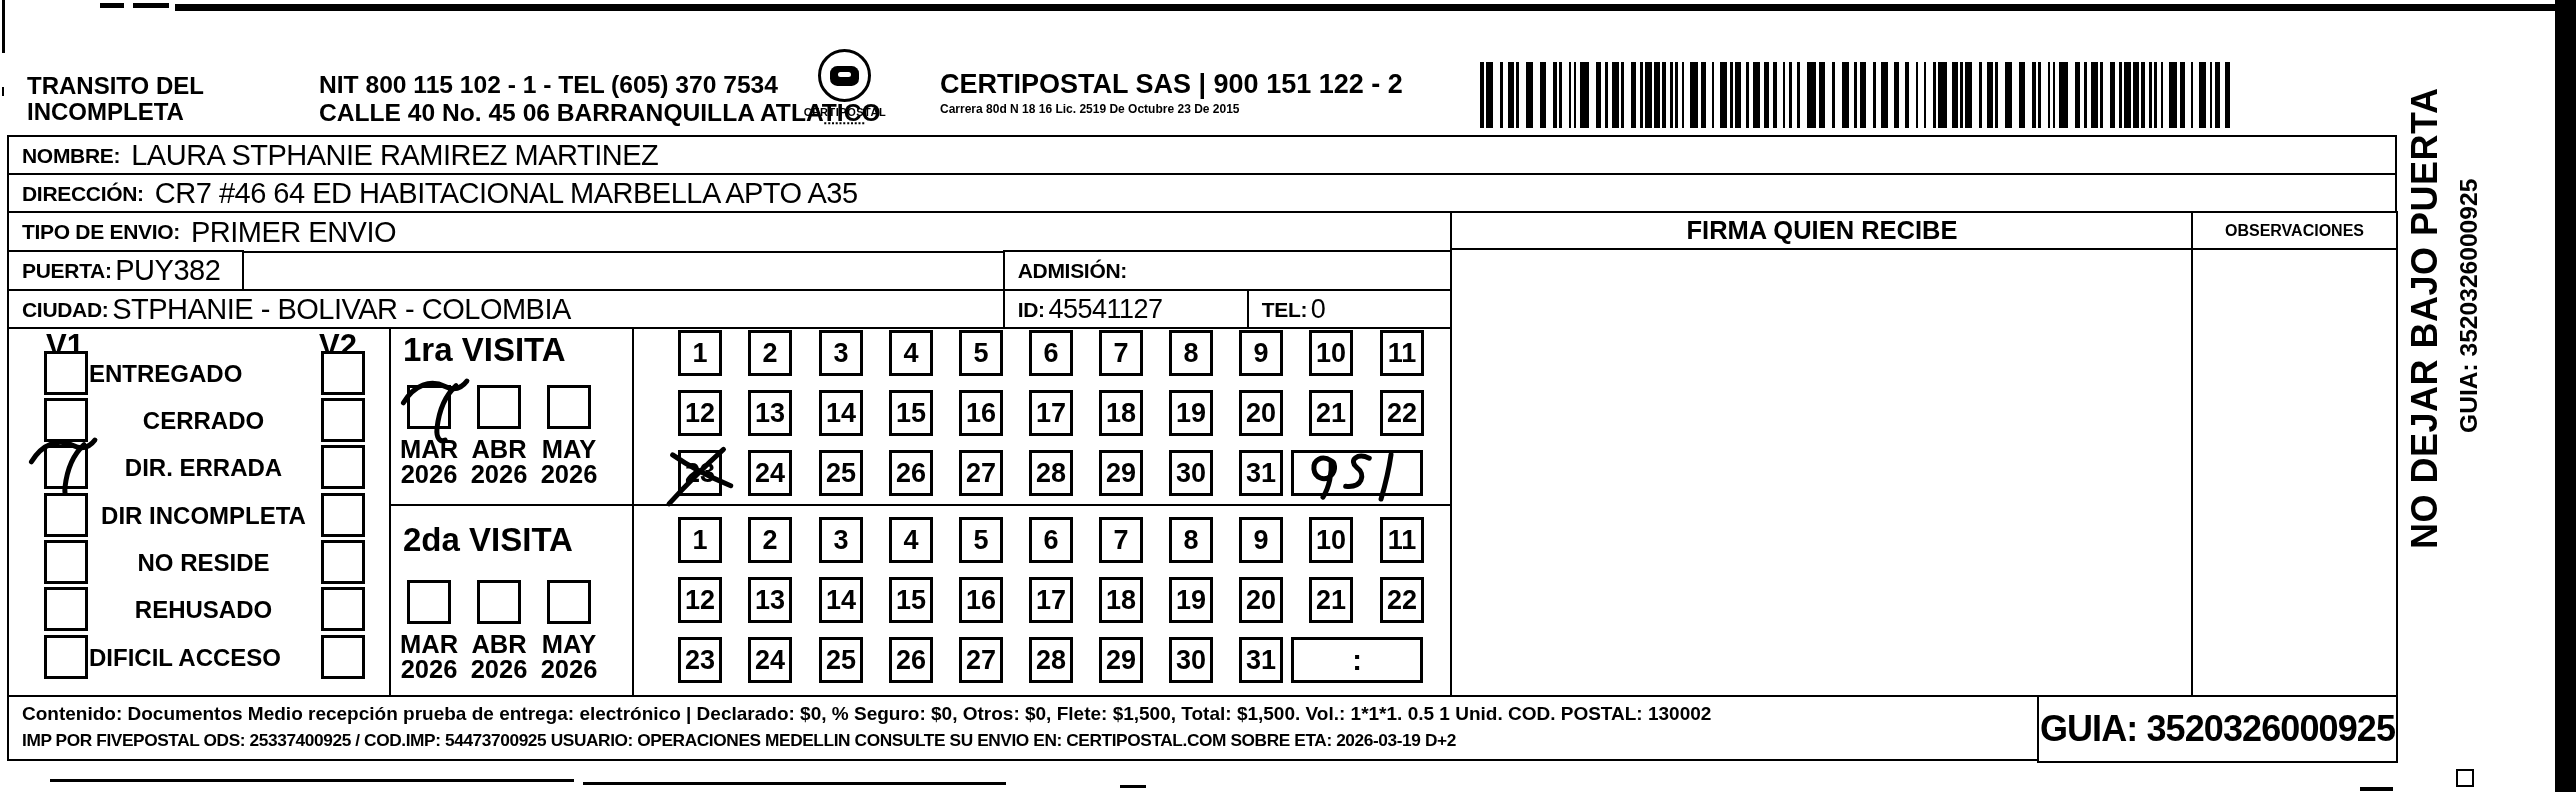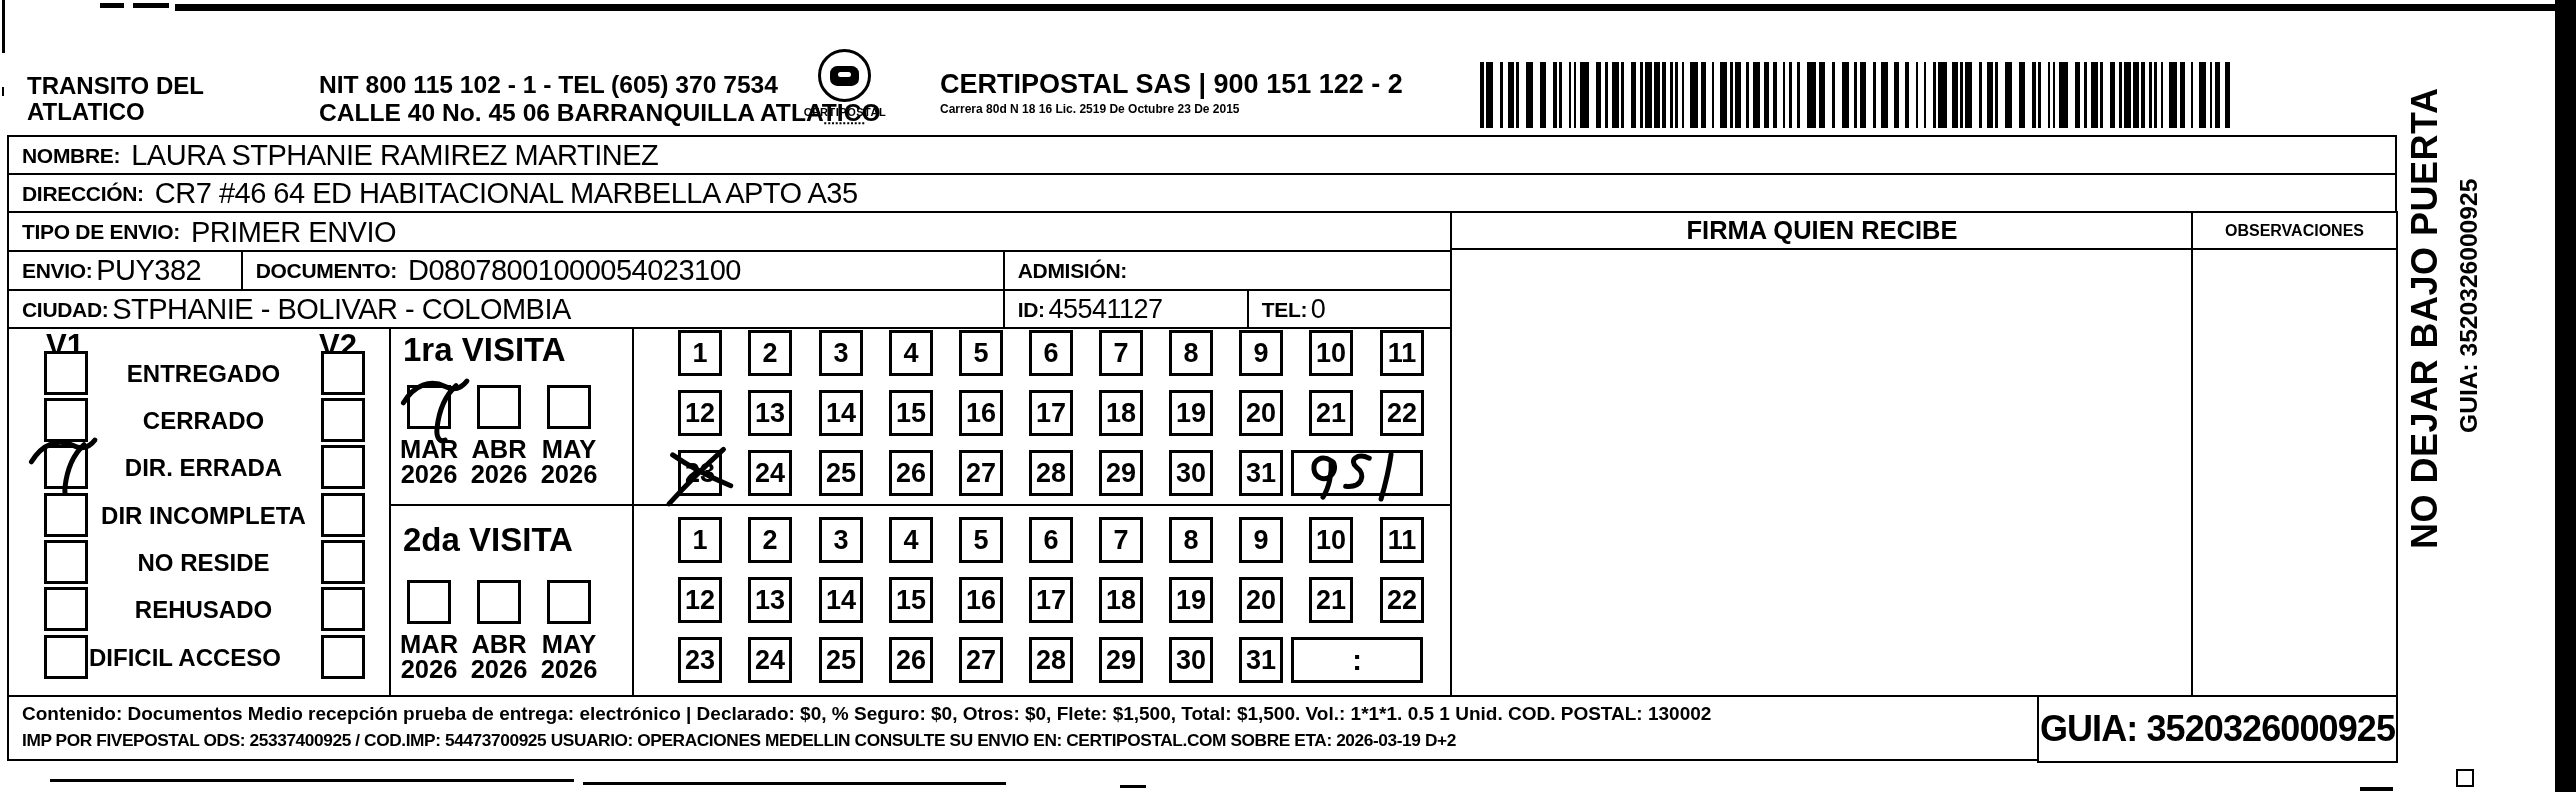--- a/index.html
+++ b/index.html
@@ -41,21 +41,21 @@
   <div class="bar" style="left:1.8px;top:87px;width:2.7px;height:9px"></div>
   <div class="bar" style="left:2555px;top:0;width:21px;height:792px"></div>
   <div class="bar" style="left:50px;top:779px;width:524px;height:2.7px"></div>
   <div class="bar" style="left:583px;top:782px;width:423px;height:2.7px"></div>
   <div class="bar" style="left:1120px;top:785px;width:25.5px;height:2.7px"></div>
   <div class="bar" style="left:2360px;top:787px;width:33px;height:3.6px"></div>
   <div style="position:absolute;left:2456px;top:769px;width:18px;height:18px;border:2.7px solid #000;box-sizing:border-box;"></div>
 
   <div class="t b" style="left:27px;top:73px;font-size:24px;line-height:26.4px;">
     <div>TRANSITO DEL</div>
-      <div>ATLATICO</div>
+      <div>INCOMPLETA</div>
   </div>
   <div class="t b" style="left:319px;top:71px;font-size:24.6px;line-height:28px;">
     <div>NIT 800 115 102 - 1 - TEL (605) 370 7534</div>
       <div>CALLE 40 No. 45 06 BARRANQUILLA ATLATICO</div>
   </div>
   <div class="logo-circle">
       <div class="logo-glyph"></div>
     </div>
   <div class="t b" style="left:794px;top:106px;width:102px;text-align:center;font-size:11px;letter-spacing:0.5px;">CERTIPOSTAL</div>
   <div class="t" style="left:794px;top:119px;width:102px;text-align:center;font-size:8.2px;letter-spacing:0.9px;">▪▪▪▪▪▪▪▪▪▪▪</div>
@@ -160,28 +160,22 @@
       </div>
   </div>
   <div class="cell" style="left:7.3px;top:211px;width:1445px;height:42px;">
     <div class="flexrow">
         <span class="lbl">TIPO DE ENVIO:</span>
     <span class="val">PRIMER ENVIO</span>
       </div>
   </div>
   <div class="cell" style="left:7.3px;top:250px;width:237px;height:41px;">
     <div class="flexrow tight">
-        <span class="lbl">ENVIO:</span>
+        <span class="lbl">PUERTA:</span>
     <span class="val">PUY382</span>
-      </div>
-  </div>
-  <div class="cell" style="left:241px;top:250px;width:765px;height:41px;">
-    <div class="flexrow">
-        <span class="lbl">DOCUMENTO:</span>
-    <span class="val">D08078001000054023100</span>
       </div>
   </div>
   <div class="cell" style="left:1003px;top:250px;width:449px;height:41px;">
     <div class="flexrow">
         <span class="lbl">ADMISIÓN:</span>
       </div>
   </div>
   <div class="cell" style="left:7.3px;top:289px;width:999px;height:41px;">
     <div class="flexrow tight">
         <span class="lbl">CIUDAD:</span>
@@ -198,21 +192,21 @@
     <div class="flexrow tight">
         <span class="lbl">TEL:</span>
     <span class="val" style="font-size:27px">0</span>
       </div>
   </div>
 
   <div class="cell" style="left:7.3px;top:327px;width:384px;height:371px;"></div>
   <div class="t b" style="left:46px;top:328px;font-size:31px;">V1</div>
   <div class="t b" style="left:319px;top:328px;font-size:31px;">V2</div>
   <div class="chk" style="left:44px;top:351px"></div>
-    <div class="t b" style="left:89px;top:360px;width:229px;text-align:center;font-size:24px;">ENTREGADO</div>
+    <div class="t b" style="left:89px;top:360px;width:229px;text-align:left;font-size:24px;">ENTREGADO</div>
     <div class="chk" style="left:321px;top:351px"></div>
     <div class="chk" style="left:44px;top:398px"></div>
     <div class="t b" style="left:89px;top:407px;width:229px;text-align:center;font-size:24px;">CERRADO</div>
     <div class="chk" style="left:321px;top:398px"></div>
     <div class="chk" style="left:44px;top:445px"></div>
     <div class="t b" style="left:89px;top:454px;width:229px;text-align:center;font-size:24px;">DIR. ERRADA</div>
     <div class="chk" style="left:321px;top:445px"></div>
     <svg class="mark ink" style="left:25.5px;top:431px" width="78" height="78" viewBox="0 0 86 86">
       <path d="M6,34 C18,14 36,8 52,16 C62,21 70,18 76,10"></path>
       <path d="M64,15 C52,26 45,44 43,62 C42,72 46,78 52,75"></path>

